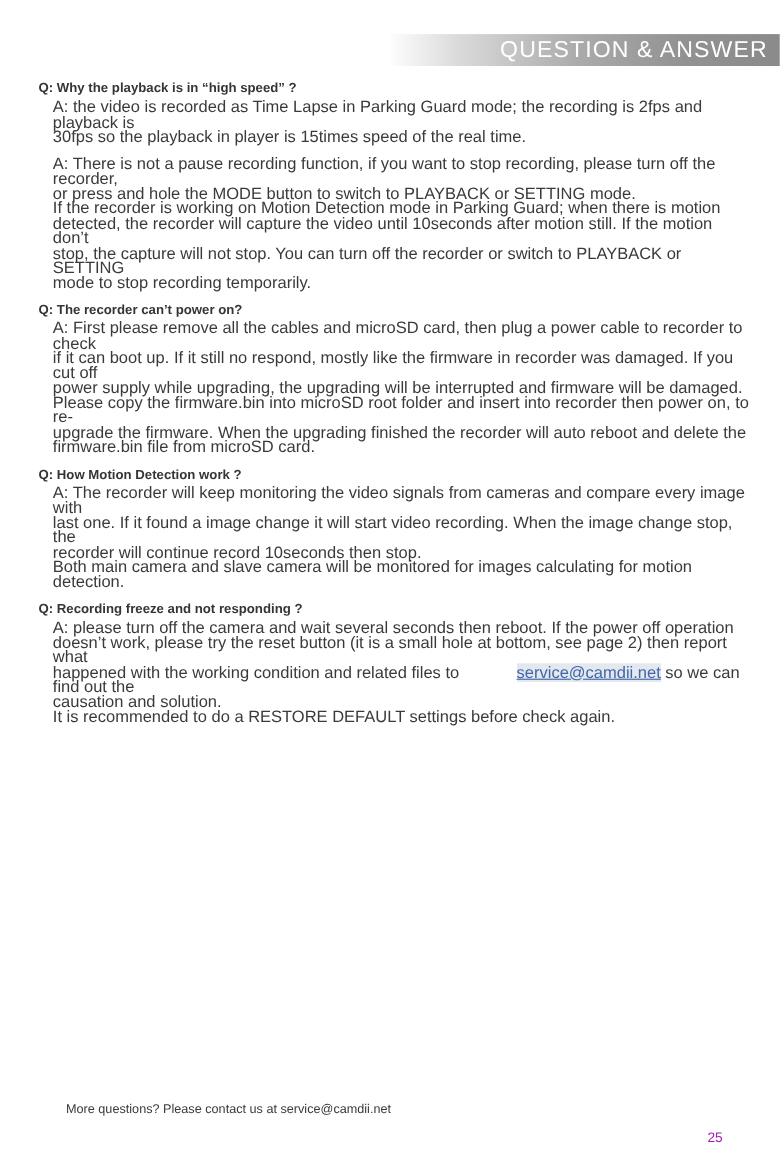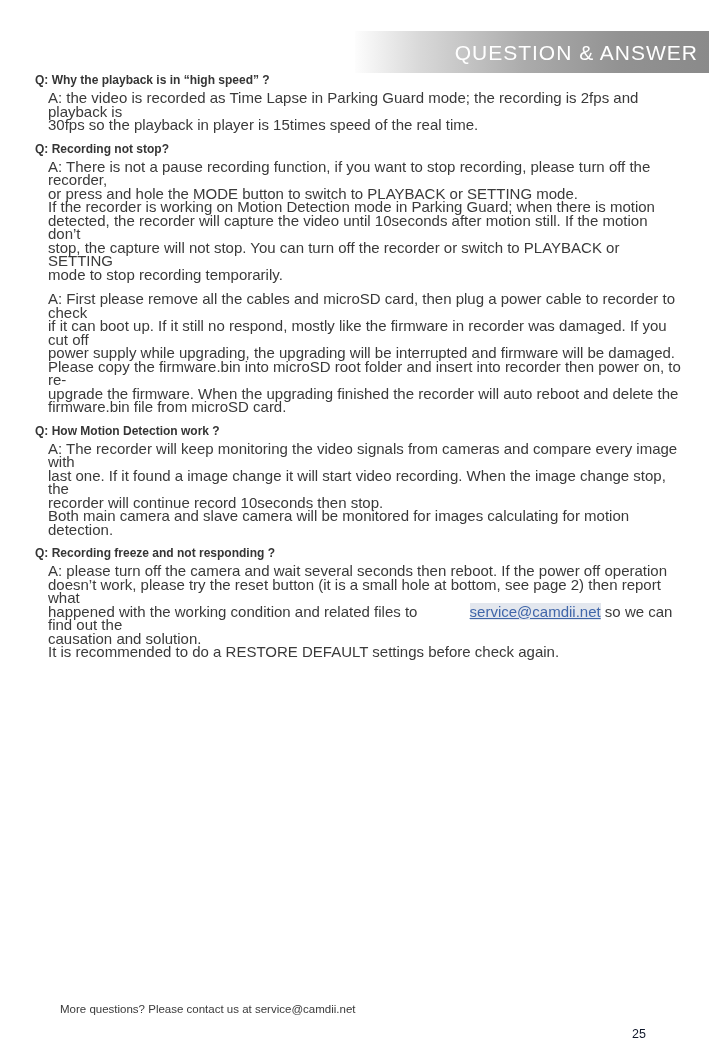--- a/index.html
+++ b/index.html
@@ -14,21 +14,21 @@
     background: #ffffff;
     font-family: "Liberation Sans", sans-serif;
     color: #3a3a3a;
     overflow: hidden;
   }
   .header-banner {
     position: absolute;
     left: 355px;
     top: 31px;
     width: 354px;
-    height: 42px;
+    height: 29px;
     background: linear-gradient(90deg, #fdfdfd 0%, #d9d9d9 18%, #ababab 48%, #929292 75%, #8a8a8a 100%);
     display: flex;
     align-items: center;
     justify-content: flex-end;
     padding-right: 11px;
     box-sizing: border-box;
   }
   .header-title {
     color: #ffffff;
     font-size: 21px;
@@ -72,54 +72,54 @@
     position: absolute;
     left: 60px;
     top: 1003px;
     font-size: 11.5px;
     line-height: 13.5px;
     color: #3a3a3a;
     white-space: nowrap;
   }
   .page-number {
     position: absolute;
-    right: 63px;
+    right: 52px;
     top: 1027px;
     font-size: 12.5px;
-    color: #0f172a;
+    color: #a21caf;
   }
 </style>
 </head>
 <body>
 
 <div class="page">
 
   <div class="header-banner">
     <span class="header-title">QUESTION &amp; ANSWER</span>
   </div>
 
   <div class="content">
 
     <div class="qa-block">
       <div class="question">Q: Why the playback is in “high speed” ?</div>
       <div class="answer">A: the video is recorded as Time Lapse in Parking Guard mode; the recording is 2fps and playback is
 30fps so the playback in player is 15times speed of the real time.</div>
     </div>
 
     <div class="qa-block">
-      <div class="question">Q: Recording not stop?</div>
       <div class="answer">A: There is not a pause recording function, if you want to stop recording, please turn off the recorder,
 or press and hole the MODE button to switch to PLAYBACK or SETTING mode.
 If the recorder is working on Motion Detection mode in Parking Guard; when there is motion
 detected, the recorder will capture the video until 10seconds after motion still. If the motion don’t
 stop, the capture will not stop. You can turn off the recorder or switch to PLAYBACK or SETTING
 mode to stop recording temporarily.</div>
     </div>
 
     <div class="qa-block">
+      <div class="question">Q: The recorder can’t power on?</div>
       <div class="answer">A: First please remove all the cables and microSD card, then plug a power cable to recorder to check
 if it can boot up. If it still no respond, mostly like the firmware in recorder was damaged. If you cut off
 power supply while upgrading, the upgrading will be interrupted and firmware will be damaged.
 Please copy the firmware.bin into microSD root folder and insert into recorder then power on, to re-
 upgrade the firmware. When the upgrading finished the recorder will auto reboot and delete the
 firmware.bin file from microSD card.</div>
     </div>
 
     <div class="qa-block">
       <div class="question">Q: How Motion Detection work ?</div>

